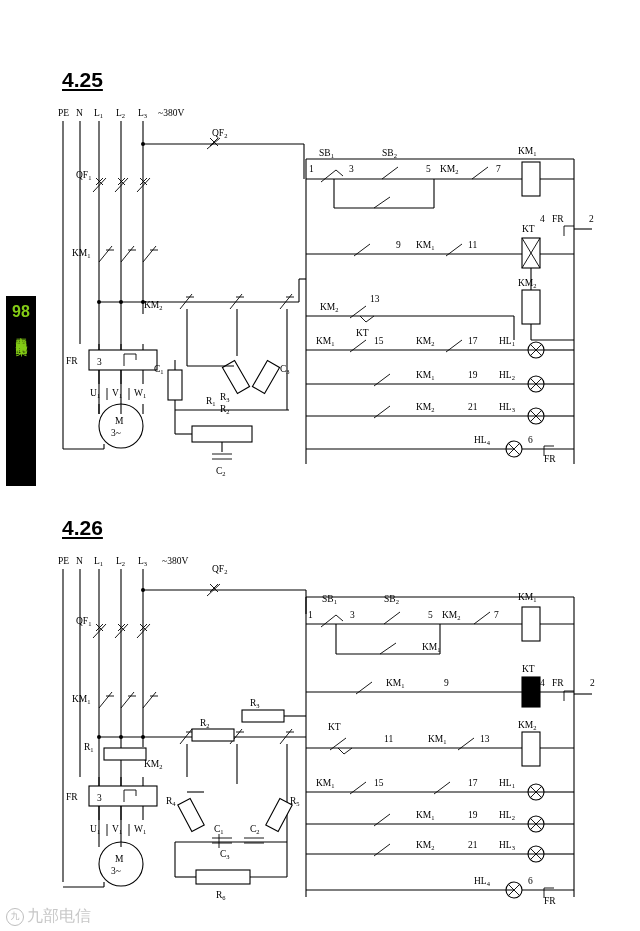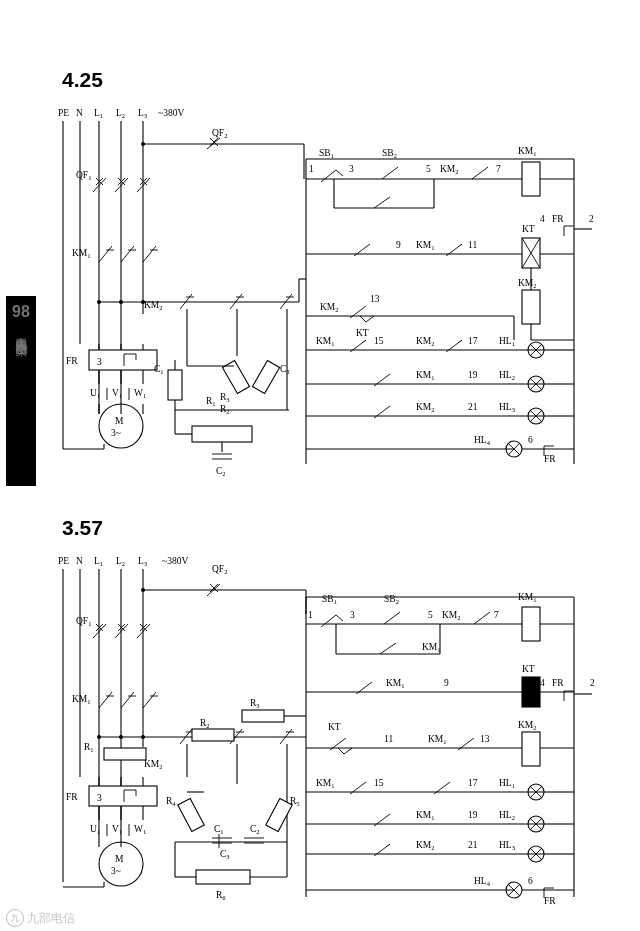--- a/index.html
+++ b/index.html
@@ -1,35 +1,35 @@
 <!DOCTYPE html>
 <html><head>
 <meta charset="utf-8">
 <style>
   html,body{margin:0;padding:0;background:#ffffff;}
   body{width:640px;height:931px;position:relative;font-family:"Liberation Sans",sans-serif;color:#000;}
   .page{position:absolute;inset:0;background:#fff;}
 
   
-  .sec-head{position:absolute;display:flex;align-items:baseline;gap:0;}
+  .sec-head{position:absolute;display:flex;align-items:baseline;gap:0;text-decoration:underline;}
   .sec-num{font-size:21px;font-weight:bold;letter-spacing:0px;}
   .sec-title{font-size:17px;font-weight:bold;}
 
   
-  .sidetab{position:absolute;left:6px;top:296px;width:30px;background:#000;color:#737373;
+  .sidetab{position:absolute;left:6px;top:296px;width:30px;background:#000;color:#84cc16;
            display:flex;flex-direction:column;align-items:center;padding:4px 0 8px 0;}
   .sidetab .pg{font-size:16px;font-weight:bold;line-height:20px;padding:2px 0 4px;}
   .sidetab .vert{font-size:12px;line-height:15px;writing-mode:vertical-rl;text-orientation:upright;
                  letter-spacing:1px;margin-top:2px;height:150px;}
 
   
   .wm{position:absolute;left:6px;bottom:4px;display:flex;align-items:center;gap:3px;opacity:.55;}
   .wm .circ{width:16px;height:16px;border:1.5px solid #888;border-radius:50%;
             font-size:9px;display:flex;align-items:center;justify-content:center;color:#888;}
-  .wm .txt{font-size:12px;color:#999;}
+  .wm .txt{font-size:16px;color:#999;}
 
   
   svg{display:block;}
   .wire{stroke:#000;stroke-width:1.1;fill:none;}
   .thin{stroke:#000;stroke-width:0.9;fill:none;}
   .box{stroke:#000;stroke-width:1.1;fill:#fff;}
   .boxf{stroke:#000;stroke-width:1.1;fill:#000;}
   .lbl{font-family:"Liberation Serif",serif;font-size:9.5px;}
   .sub{font-size:6.5px;}
   .dot{fill:#000;}
@@ -263,21 +263,21 @@
     <circle class="wire" cx="470" cy="345" r="8"></circle>
     <line class="thin" x1="465" y1="340" x2="475" y2="350"></line>
     <line class="thin" x1="465" y1="350" x2="475" y2="340"></line>
     <line class="wire" x1="478" y1="345" x2="530" y2="345"></line>
     <text class="lbl" x="484" y="339">6</text>
     <text class="lbl" x="500" y="358">FR</text>
     <path class="thin" d="M500 352 L500 342 L510 342"></path>
   </svg>
 
   <div class="sec-head" style="left:62px;top:516px;">
-    <span class="sec-num">3.57</span>
+    <span class="sec-num">4.26</span>
   </div>
 
   <svg style="position:absolute;left:44px;top:552px;" width="560" height="372" viewBox="0 0 560 372">
 
     <text class="lbl" x="14" y="12">PE</text>
     <text class="lbl" x="32" y="12">N</text>
     <text class="lbl" x="50" y="12">L<tspan class="sub" dy="2">1</tspan></text>
     <text class="lbl" x="72" y="12">L<tspan class="sub" dy="2">2</tspan></text>
     <text class="lbl" x="94" y="12">L<tspan class="sub" dy="2">3</tspan></text>
     <text class="lbl" x="118" y="12">~380V</text>

